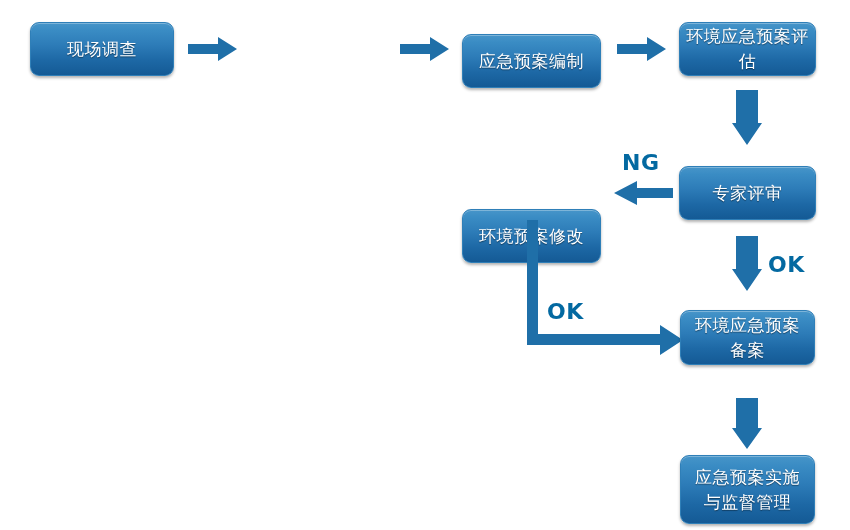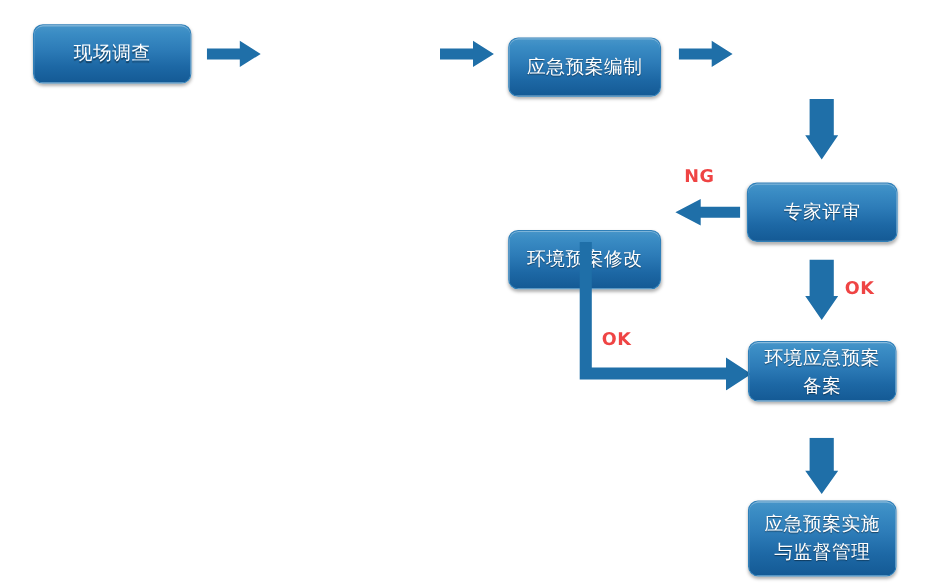--- a/index.html
+++ b/index.html
@@ -52,23 +52,23 @@
 
   
   .elbow {
     position: absolute;
   }
   .elbow svg { display: block; }
 
   
   .edge-label {
     position: absolute;
-    color: #ef4444;
+    color: #0369a1;
     font-weight: bold;
-    font-size: 16px;
+    font-size: 22px;
     letter-spacing: 0.5px;
     white-space: nowrap;
   }
 </style>
 </head>
 <body>
 
 <div id="canvas">
 
   <div class="node" style="left:30px; top:22px; width:144px; height:54px;">
@@ -91,20 +91,23 @@
   <div class="node" style="left:462px; top:22px; width:139px; height:54px;margin-top:12px;">
     <span class="node-label">应急预案编制</span>
   </div>
 
   <div class="arrow-right" style="left:617px; top:36px; width:50px; height:26px;">
     <svg width="50" height="26" viewBox="0 0 50 26">
       <path d="M0,8 L30,8 L30,1 L49,13 L30,25 L30,18 L0,18 Z" fill="#1f6fa8"></path>
     </svg>
   </div>
 
+  <div class="node" style="left:679px; top:22px; width:137px; height:54px;">
+    <span class="node-label">环境应急预案评估</span>
+  </div>
 
   <div class="arrow-down" style="left:731px; top:90px; width:32px; height:56px;">
     <svg width="32" height="56" viewBox="0 0 32 56">
       <path d="M5,0 L27,0 L27,33 L31,33 L16,55 L1,33 L5,33 Z" fill="#1f6fa8"></path>
     </svg>
   </div>
 
   <div class="node" style="left:462px; top:166px; width:139px; height:54px;margin-top:43px;">
     <span class="node-label">环境预案修改</span>
   </div>
@@ -130,21 +133,21 @@
   <div class="edge-label" style="left:768px; top:252px;">OK</div>
 
   <div class="elbow" style="left:520px; top:220px; width:165px; height:135px;">
     <svg width="165" height="135" viewBox="0 0 165 135">
       <path d="M7,0 L18,0 L18,114 L140,114 L140,105 L163,120 L140,135 L140,125 L7,125 Z" fill="#1f6fa8"></path>
     </svg>
   </div>
 
   <div class="edge-label" style="left:547px; top:299px;">OK</div>
 
-  <div class="node" style="left:680px; top:310px; width:135px; height:55px;font-family:Liberation Serif, serif;">
+  <div class="node" style="left:680px; top:310px; width:135px; height:55px;">
     <span class="node-label">环境应急预案备案</span>
   </div>
 
   <div class="arrow-down" style="left:731px; top:398px; width:32px; height:52px;">
     <svg width="32" height="52" viewBox="0 0 32 52">
       <path d="M5,0 L27,0 L27,30 L31,30 L16,51 L1,30 L5,30 Z" fill="#1f6fa8"></path>
     </svg>
   </div>
 
   <div class="node" style="left:680px; top:455px; width:135px; height:69px;">

